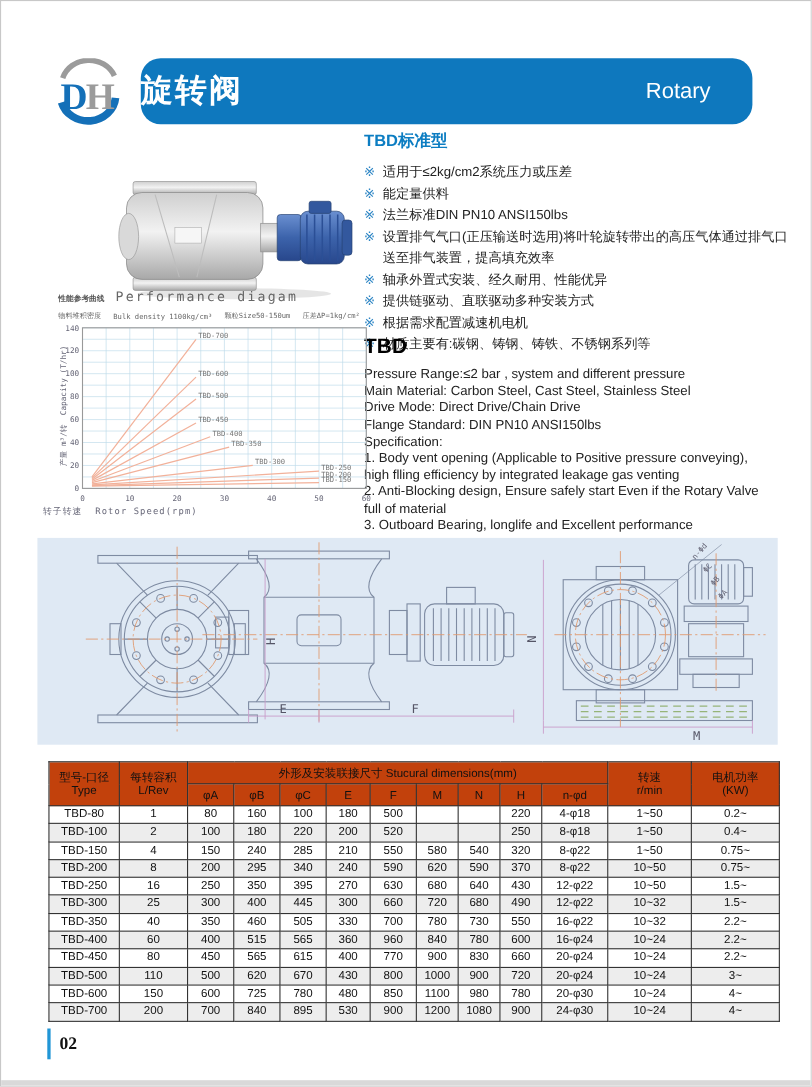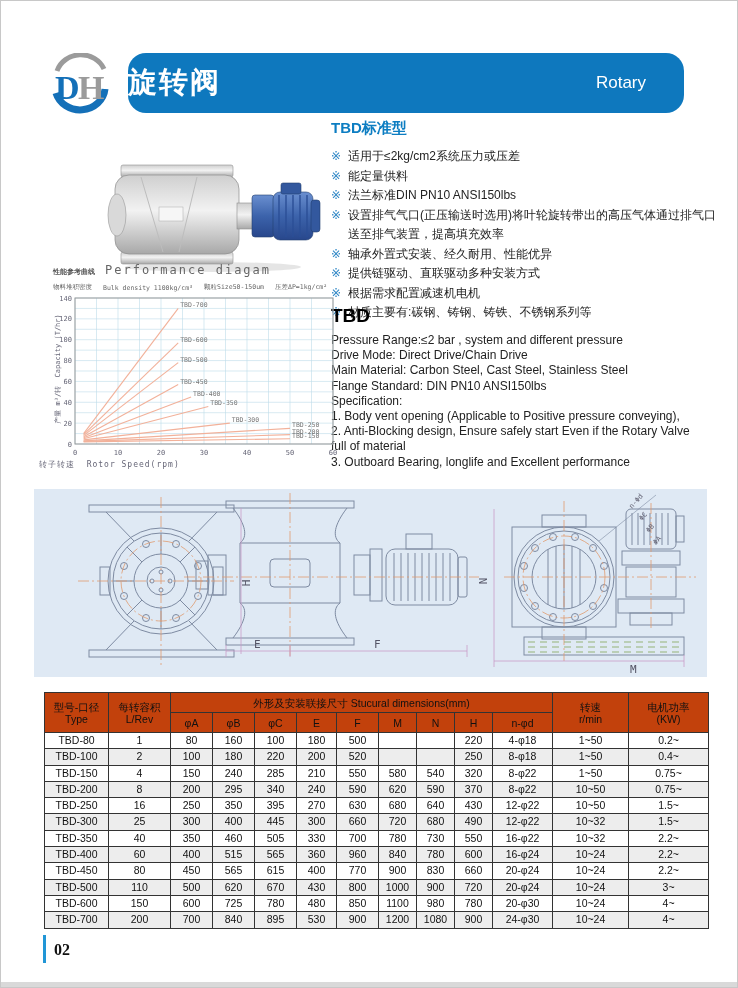--- a/index.html
+++ b/index.html
@@ -7,21 +7,21 @@
   .page { position:relative; width:738px; height:988px; background:#ffffff; margin:0 auto;
           border:1px solid #c8c8c8; overflow:hidden; }
   .page::after { content:""; position:absolute; left:0; right:0; bottom:0; height:5px; background:#d9d9d9; }
 
   
   .logo { position:absolute; left:46px; top:52px; width:66px; height:62px; }
   .banner { position:absolute; left:127px; top:52px; width:556px; height:60px;
             border-radius:18px; display:flex; align-items:center; justify-content:space-between;
             padding-right:38px; gap:10px; }
   .banner .zh { color:#fff; font-size:29px; font-weight:bold; letter-spacing:2px; }
-  .banner .en { color:#fff; font-size:17px; margin-top:0; }
+  .banner .en { color:#fff; font-size:20px; margin-top:0; }
 
   
   .photo { position:absolute; left:100px; top:148px; width:225px; height:125px; }
 
   
   .intro { position:absolute; left:330px; top:118px; width:392px; }
   .intro h2 { font-size:15px; font-weight:bold; color:#0c7dc2; margin-bottom:9px; }
   .bullet { display:flex; gap:7px; font-size:12px; line-height:19.5px; color:#222; }
   .bullet .mark { color:#2e86c5; flex:0 0 auto; }
   .tbd { position:absolute; left:330px; top:304px; width:392px; }
@@ -144,25 +144,26 @@
           <span class="mark">※</span>
           <span>材质主要有:碳钢、铸钢、铸铁、不锈钢系列等</span>
         </div>
       </div>
   </div>
 
   <div class="tbd">
     <h2>TBD</h2>
     <div>
         <div class="line">Pressure Range:≤2 bar , system and different pressure</div>
+        <div class="line">Main Material: Carbon Steel, Cast Steel, Stainless Steel</div>
         <div class="line">Drive Mode: Direct Drive/Chain Drive</div>
-        <div class="line">Main Material: Carbon Steel, Cast Steel, Stainless Steel</div>
         <div class="line">Flange Standard: DIN PN10 ANSI150lbs</div>
         <div class="line">Specification:</div>
         <div class="line">1. Body vent opening (Applicable to Positive pressure conveying),</div>
+        <div class="line">high flling efficiency by integrated leakage gas venting</div>
         <div class="line">2. Anti-Blocking design, Ensure safely start Even if the Rotary Valve</div>
         <div class="line">full of material</div>
         <div class="line">3. Outboard Bearing, longlife and Excellent performance</div>
       </div>
   </div>
 
   <div class="chart">
     <div class="chart-title">
       <span class="zh">性能参考曲线</span>
       <span class="en">Performance diagam</span>

